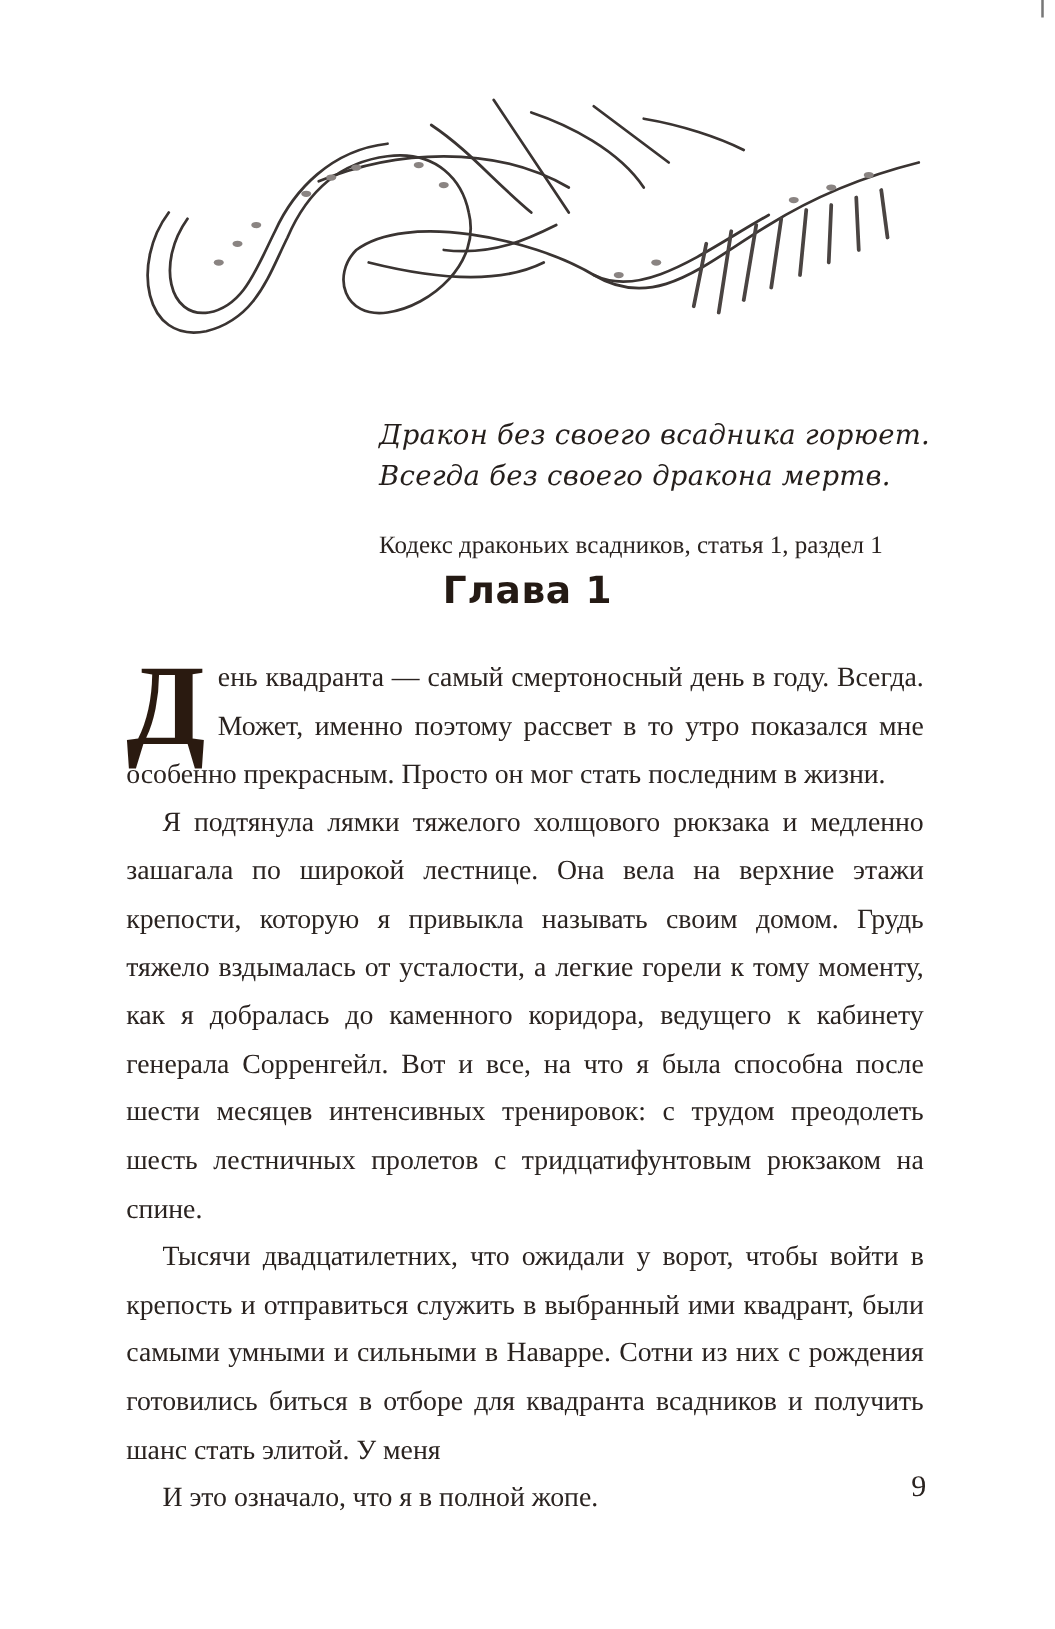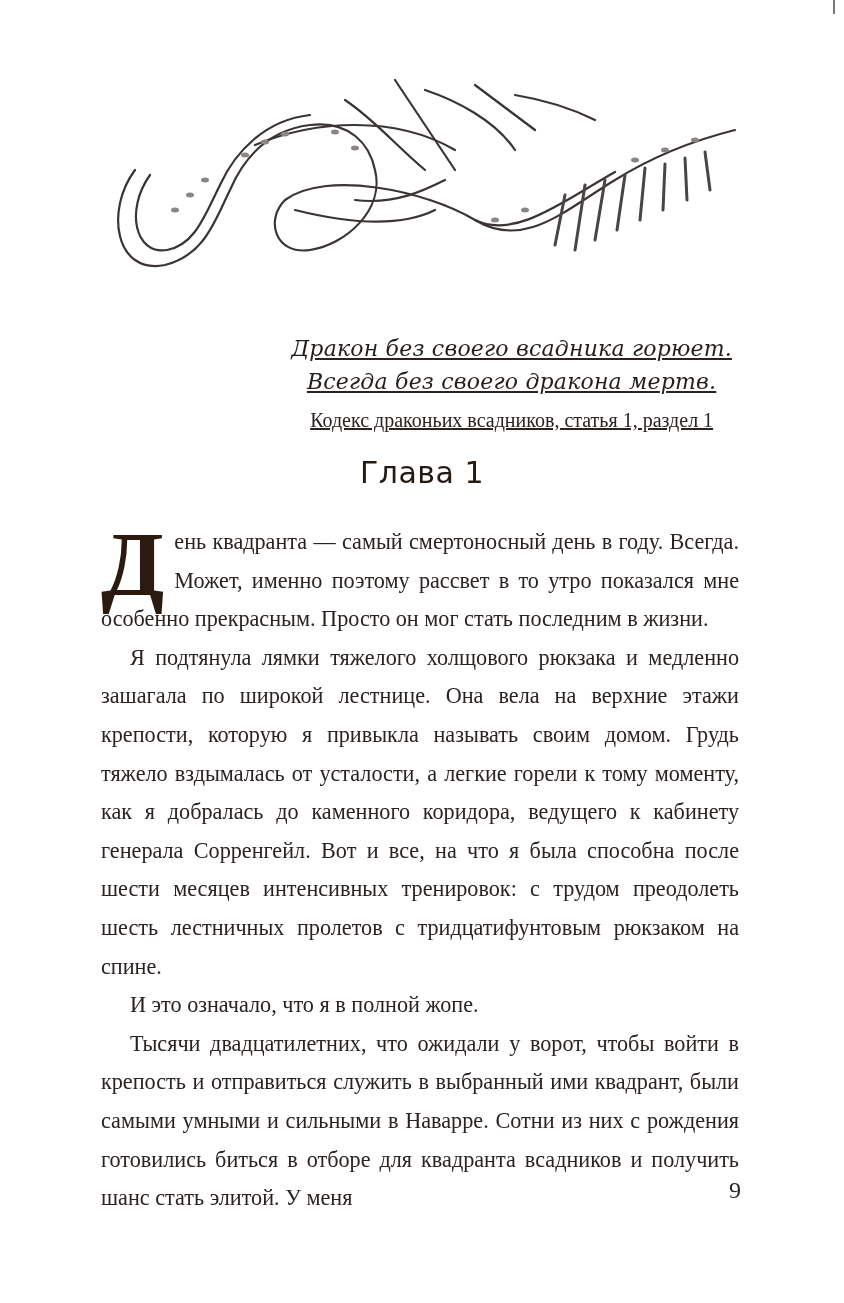--- a/index.html
+++ b/index.html
@@ -3,24 +3,24 @@
   <meta charset="utf-8">
   <style>
     html, body { margin: 0; padding: 0; }
     body {
       width: 844px; height: 1303px; background: #ffffff; position: relative; overflow: hidden;
       color: #2a2320;
       font-family: "Liberation Serif", "DejaVu Serif", serif;
     }
     .edge-mark { position: absolute; left: 833px; top: 0; width: 2px; height: 14px; background: #777; }
     .illustration { position: absolute; left: 95px; top: 60px; width: 650px; height: 225px; }
-    .epigraph { position: absolute; right: 112px; top: 332px; text-align: center; text-decoration: underline; }
+    .epigraph { position: absolute; right: 100px; top: 332px; text-align: left; }
     .epi-line { font-family: "DejaVu Serif", serif; font-style: italic; font-size: 22px; line-height: 33px; letter-spacing: 0.2px; color: #241e1b; }
-    .epi-source { font-size: 20px; line-height: 28px; margin-top: 8px; color: #2a2320; }
-    .chapter-title { position: absolute; left: 0; width: 844px; top: 455px; text-align: center; font-family: "DejaVu Sans", sans-serif; font-weight: normal; font-size: 30px; color: #241a14; letter-spacing: 0.5px; }
+    .epi-source { font-size: 20px; line-height: 28px; margin-top: 24px; color: #2a2320; }
+    .chapter-title { position: absolute; left: 0; width: 844px; top: 455px; text-align: center; font-family: "DejaVu Sans", sans-serif; font-weight: bold; font-size: 30px; color: #241a14; letter-spacing: 0.5px; }
     .body-text { position: absolute; left: 101px; width: 638px; top: 523px; font-size: 22.2px; line-height: 38.6px; text-align: justify; color: #2a2320; }
     .body-text p { margin: 0; text-indent: 29px; }
     .body-text p.first { text-indent: 0; }
     .dropcap { float: left; font-family: "Liberation Serif", serif; font-weight: bold; font-size: 92px; line-height: 70px; height: 70px; margin: 6px 10px 0 0; color: #2a1a10; }
     .page-number { position: absolute; right: 103px; top: 1177px; font-size: 24px; color: #2a2320; }
   </style>
 </head>
 <body>
 
 <div class="edge-mark"></div>
@@ -70,17 +70,17 @@
   <div class="epi-line">Дракон без своего всадника горюет.</div>
   <div class="epi-line">Всегда без своего дракона мертв.</div>
   <div class="epi-source">Кодекс драконьих всадников, статья 1, раздел 1</div>
 </div>
 
 <div class="chapter-title">Глава 1</div>
 
 <div class="body-text">
   <p class="first"><span class="dropcap">Д</span><span>ень квадранта — самый смертоносный день в году. Всегда. Может, именно поэтому рассвет в то утро показался мне особенно прекрасным. Просто он мог стать последним в жизни.</span></p>
   <p>Я подтянула лямки тяжелого холщового рюкзака и медленно зашагала по широкой лестнице. Она вела на верхние этажи крепости, которую я привыкла называть своим домом. Грудь тяжело вздымалась от усталости, а легкие горели к тому моменту, как я добралась до каменного коридора, ведущего к кабинету генерала Сорренгейл. Вот и все, на что я была способна после шести месяцев интенсивных тренировок: с трудом преодолеть шесть лестничных пролетов с тридцатифунтовым рюкзаком на спине.</p>
+  <p>Тысячи двадцатилетних, что ожидали у ворот, чтобы войти в крепость и отправиться служить в выбранный ими квадрант, были самыми умными и сильными в Наварре. Сотни из них с рождения готовились биться в отборе для квадранта всадников и получить шанс стать элитой. У меня</p>
   <p>И это означало, что я в полной жопе.</p>
-  <p>Тысячи двадцатилетних, что ожидали у ворот, чтобы войти в крепость и отправиться служить в выбранный ими квадрант, были самыми умными и сильными в Наварре. Сотни из них с рождения готовились биться в отборе для квадранта всадников и получить шанс стать элитой. У меня</p>
 </div>
 
 <div class="page-number">9</div>
 
 </body></html>

